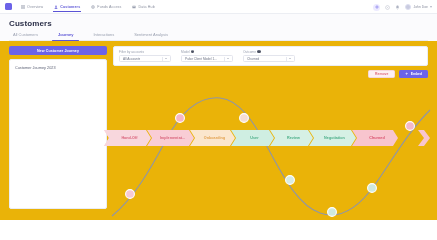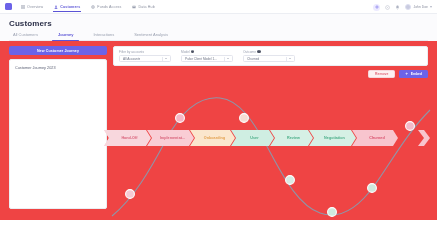--- a/index.html
+++ b/index.html
@@ -2,21 +2,21 @@
 <html><head>
 <meta charset="utf-8">
 <style>
   * { box-sizing: border-box; margin: 0; padding: 0; }
   html, body {
     width: 437px; height: 220px;
     font-family: "Liberation Sans", sans-serif;
     background: #ffffff;
     overflow: hidden;
   }
-  #app { position: relative; width: 437px; height: 220px; background: #ef4444; }
+  #app { position: relative; width: 437px; height: 220px; background: #eab308; }
 
   
   .topnav {
     height: 14px; width: 100%;
     background: #ffffff;
     border-bottom: 1px solid #eceef3;
     display: flex; align-items: center;
     padding: 0 5px;
     position: relative;
   }

